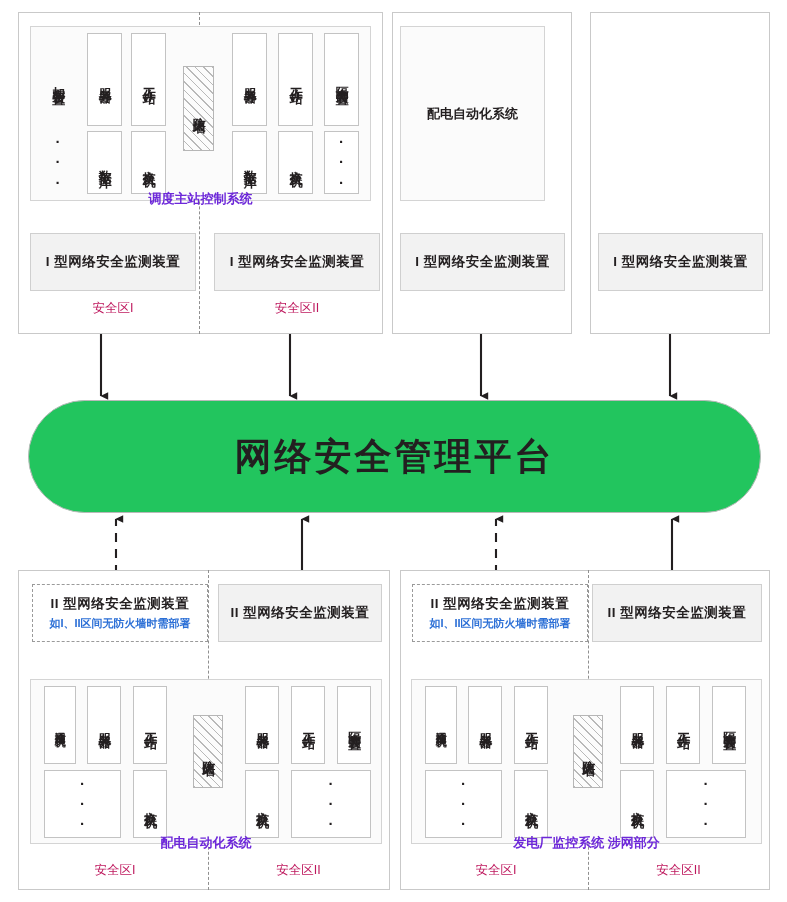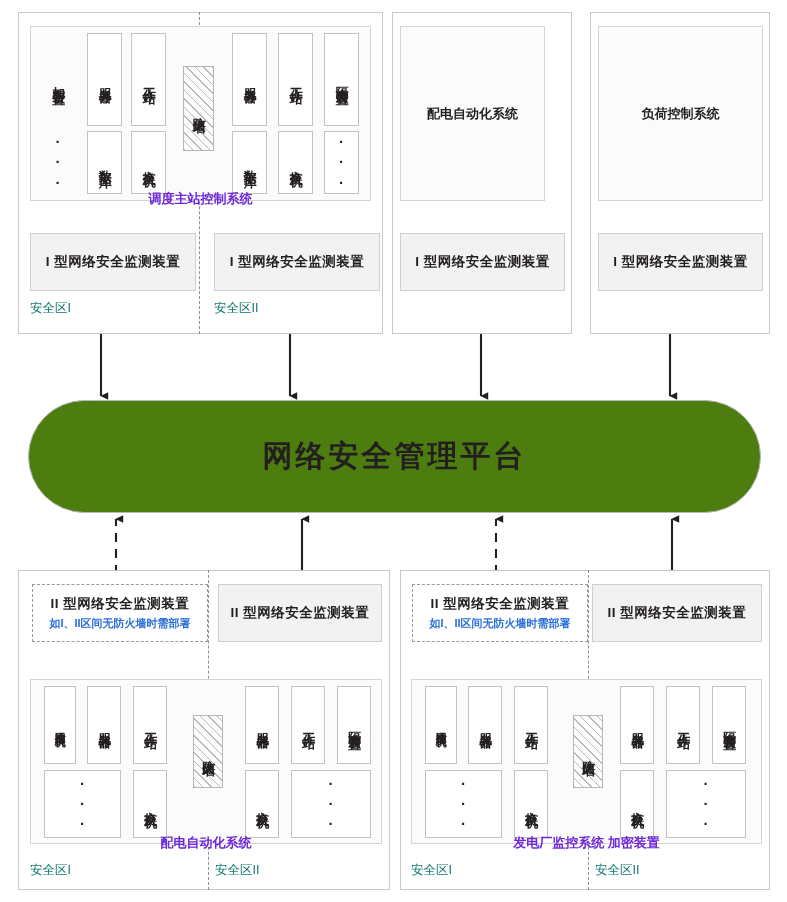--- a/index.html
+++ b/index.html
@@ -59,24 +59,24 @@
   .caption{
     position:absolute;
     text-align:center;
     font-size:13px;
     font-weight:700;
     color:#6d28d9;
     white-space:nowrap;
   }
   .zone-label{
     position:absolute;
-    text-align:left;
+    text-align:center;
     font-size:12.5px;
     font-weight:400;
-    color:#0f766e;
+    color:#be185d;
     white-space:nowrap;
   }
 
   
   .firewall{
     position:absolute;
     border:1px solid #b6b6b6;
     box-sizing:border-box;
     display:flex;
     align-items:center;
@@ -116,26 +116,26 @@
     letter-spacing:0;
     color:#2b6fd6;
     margin-top:3px;
   }
 
   
   .platform{
     position:absolute;
     border:1px solid #b9b9b9;
     border-radius:60px;
-    background:#4d7c0f;
+    background:#22c55e;
     box-sizing:border-box;
     display:flex;
     align-items:center;
     justify-content:center;
-    font-size:30px;
+    font-size:37px;
     font-weight:700;
     letter-spacing:3px;
     color:#231f20;
   }
 
   
   .vsep{
     position:absolute;
     border-left:1.5px dashed #8f8f8f;
     width:0;
@@ -253,23 +253,20 @@
 
   <div class="panel" style="left:392px;top:12px;width:180px;height:322px;"></div>
   <div class="sysbox" style="left:400px;top:26px;width:145px;height:175px;display:flex;align-items:center;justify-content:center;">
     <span style="font-size:13px;font-weight:700;">配电自动化系统</span>
   </div>
   <div class="mon" style="left:400px;top:233px;width:165px;height:58px;">
     <span>I 型网络安全监测装置</span>
   </div>
 
   <div class="panel" style="left:590px;top:12px;width:180px;height:322px;"></div>
-  <div class="sysbox" style="left:598px;top:26px;width:165px;height:175px;display:flex;align-items:center;justify-content:center;">
-    <span style="font-size:13px;font-weight:700;">负荷控制系统</span>
-  </div>
   <div class="mon" style="left:598px;top:233px;width:165px;height:58px;">
     <span>I 型网络安全监测装置</span>
   </div>
 
   <div class="platform" style="left:28px;top:400px;width:733px;height:113px;">
     <span>网络安全管理平台</span>
   </div>
 
   <div class="panel" style="left:18px;top:570px;width:372px;height:320px;"></div>
   <div class="vsep" style="left:208px;top:570px;height:320px;"></div>
@@ -369,18 +366,18 @@
   <div class="devbox" style="left:666px;top:686px;width:34px;height:78px;">
     <span class="vtext">工作站</span>
   </div>
   <div class="devbox" style="left:712px;top:686px;width:34px;height:78px;">
     <span class="vtext">隔离装置</span>
   </div>
   <div class="devbox" style="left:666px;top:770px;width:80px;height:68px;">
     <span class="hdots">·<br>·<br>·</span>
   </div>
 
-  <div class="caption" style="left:411px;top:834px;width:351px;">发电厂监控系统  加密装置</div>
+  <div class="caption" style="left:411px;top:834px;width:351px;">发电厂监控系统  涉网部分</div>
 
   <div class="zone-label" style="left:411px;top:862px;width:170px;">安全区I</div>
   <div class="zone-label" style="left:595px;top:862px;width:167px;">安全区II</div>
 
 </div>
 
 </body></html>

